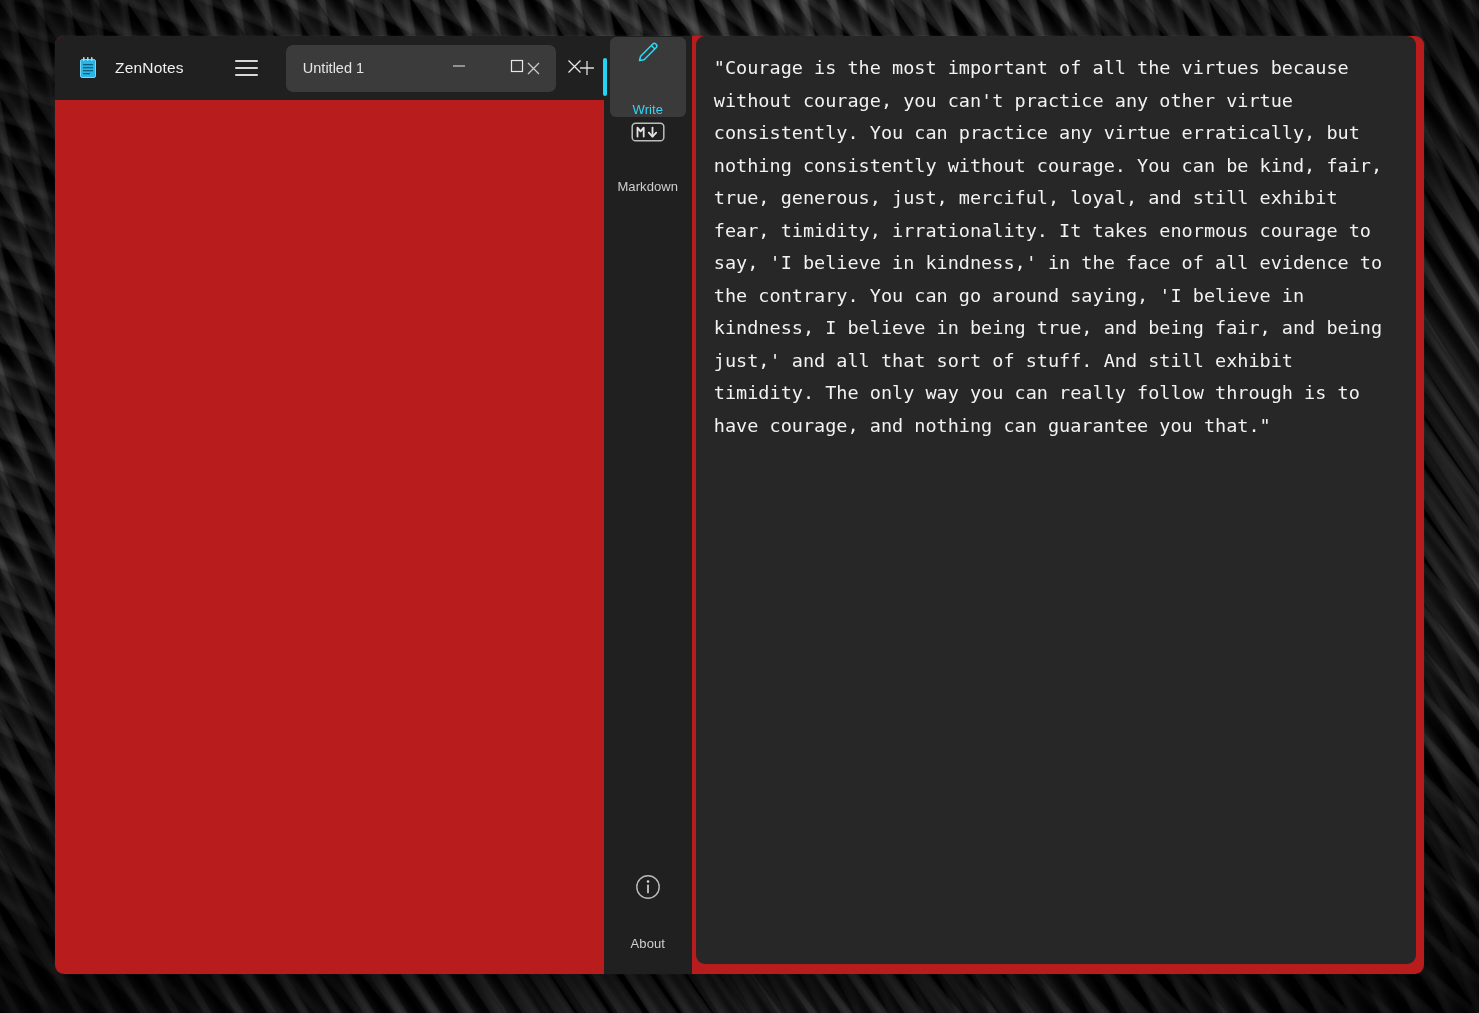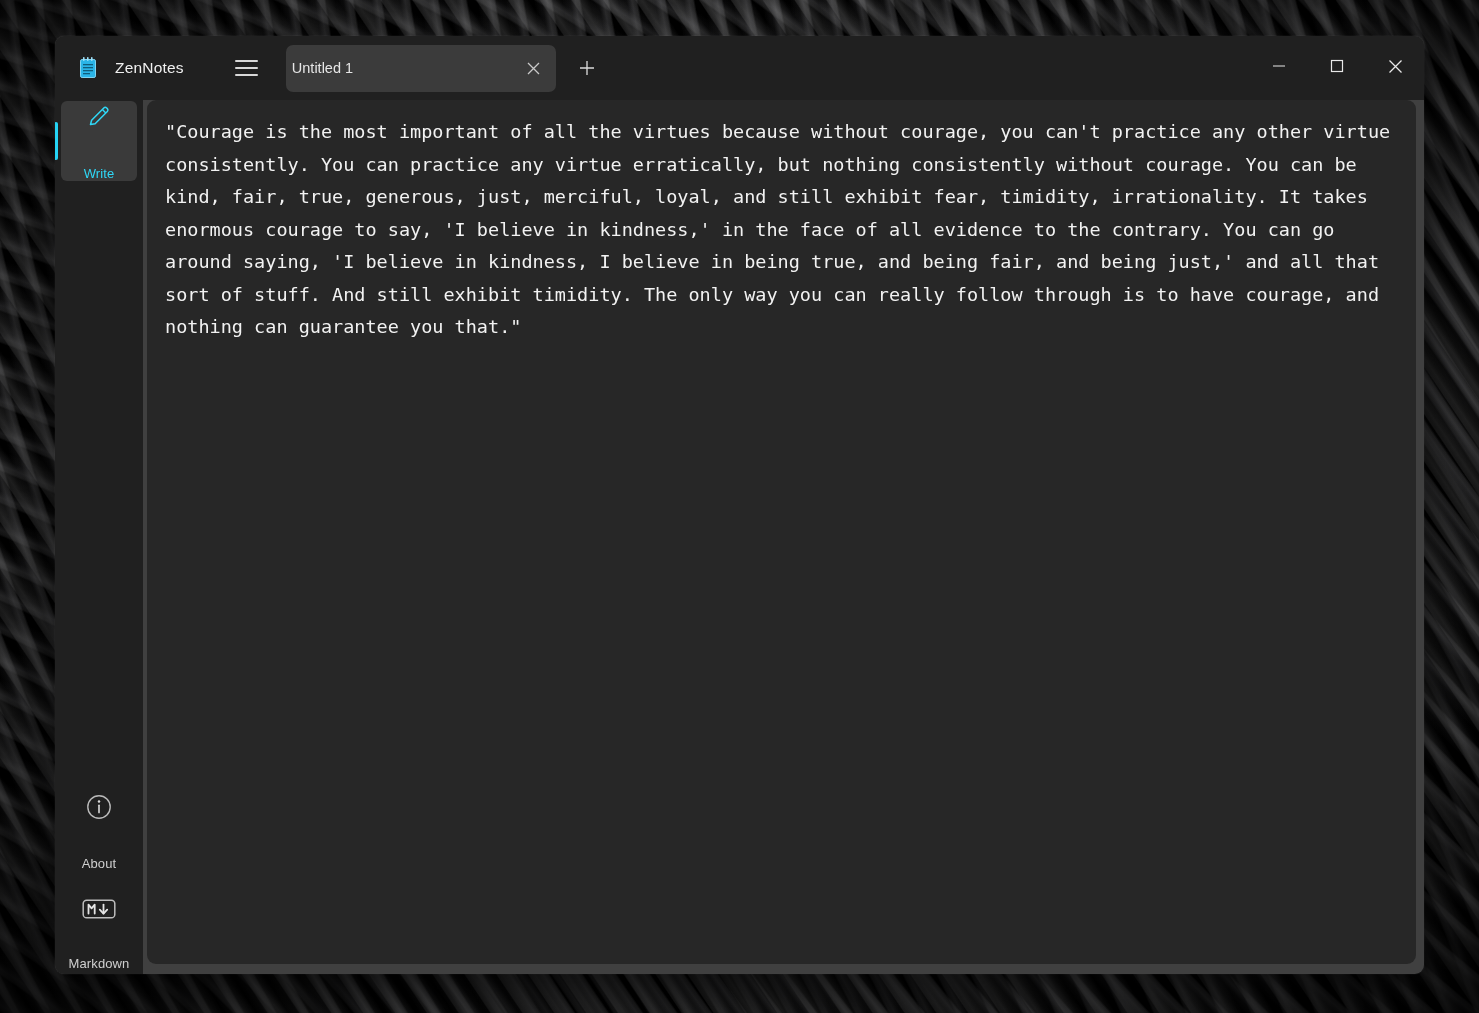--- a/index.html
+++ b/index.html
@@ -70,26 +70,26 @@
     inset: 0;
   }
 
   
   #window {
     position: absolute;
     left: 55px;
     top: 36px;
     width: 1369px;
     height: 938px;
-    background: #404040;
+    background: #b91c1c;
     border-radius: 9px;
     box-shadow: 0 18px 60px rgba(0,0,0,0.75), 0 0 0 1px rgba(255,255,255,0.035);
     overflow: hidden;
     display: flex;
-    flex-direction: column;
+    flex-direction: row;
   }
 
   
   #titlebar {
     height: 64px;
     flex: 0 0 64px;
     display: flex;
     align-items: center;
     background: #202020;
     position: relative;
@@ -134,21 +134,21 @@
     align-items: center;
     gap: 0px;
   }
   .tab {
     width: 270px;
     height: 47px;
     background: #3b3b3b;
     border-radius: 7px;
     display: flex;
     align-items: center;
-    padding: 0 0 0 6px;
+    padding: 0 0 0 17px;
     box-sizing: border-box;
     cursor: pointer;
   }
   .tab-label {
     flex: 1;
     color: #e6e6e6;
     font-size: 14.5px;
     white-space: nowrap;
     overflow: hidden;
     text-overflow: ellipsis;
@@ -352,42 +352,42 @@
         <span class="accent"></span>
         <span>
           <svg width="30" height="30" viewBox="0 0 30 30">
             <path d="M6.5 23.5 L7.6 19.2 L19.8 7.0 C20.6 6.2 21.9 6.2 22.7 7.0 L23.3 7.6 C24.1 8.4 24.1 9.7 23.3 10.5 L11.1 22.7 L6.5 23.5 Z" fill="none" stroke="#2fd8f7" stroke-width="1.5" stroke-linejoin="round"></path>
             <path d="M18.4 8.5 L21.8 11.9" stroke="#2fd8f7" stroke-width="1.4"></path>
           </svg>
         </span>
         <span class="nav-label">Write</span>
       </div>
 
-      <div class="nav-item bottom">
-        <span>
-          <svg width="28" height="28" viewBox="0 0 28 28">
-            <circle cx="14" cy="14" r="11.2" fill="none" stroke="#b9b9b9" stroke-width="1.4"></circle>
-            <circle cx="14" cy="8.6" r="1.25" fill="#dcdcdc"></circle>
-            <path d="M14 12.2 L14 19.6" stroke="#dcdcdc" stroke-width="1.6" stroke-linecap="round"></path>
-          </svg>
-        </span>
-        <span class="nav-label">About</span>
-      </div>
-
       <div class="nav-item">
         <span>
           <svg width="34" height="24" viewBox="0 0 34 24">
             <rect x="1.2" y="3.2" width="31.6" height="17.6" rx="3.4" fill="none" stroke="#bdbdbd" stroke-width="1.5"></rect>
             <path d="M6.5 16.6 L6.5 7.6 L9.6 11.4 L12.7 7.6 L12.7 16.6" fill="none" stroke="#e4e4e4" stroke-width="1.8" stroke-linejoin="round" stroke-linecap="round"></path>
             <path d="M21.5 7.6 L21.5 16.4" stroke="#e4e4e4" stroke-width="1.8" stroke-linecap="round"></path>
             <path d="M17.8 12.6 L21.5 16.6 L25.2 12.6" fill="none" stroke="#e4e4e4" stroke-width="1.8" stroke-linejoin="round" stroke-linecap="round"></path>
           </svg>
         </span>
         <span class="nav-label">Markdown</span>
       </div>
+
+      <div class="nav-item bottom">
+        <span>
+          <svg width="28" height="28" viewBox="0 0 28 28">
+            <circle cx="14" cy="14" r="11.2" fill="none" stroke="#b9b9b9" stroke-width="1.4"></circle>
+            <circle cx="14" cy="8.6" r="1.25" fill="#dcdcdc"></circle>
+            <path d="M14 12.2 L14 19.6" stroke="#dcdcdc" stroke-width="1.6" stroke-linecap="round"></path>
+          </svg>
+        </span>
+        <span class="nav-label">About</span>
+      </div>
     </div>
 
     <div id="editor-wrap">
       <div id="editor">
         <p class="para">"Courage is the most important of all the virtues because without courage, you can't practice any other virtue consistently. You can practice any virtue erratically, but nothing consistently without courage. You can be kind, fair, true, generous, just, merciful, loyal, and still exhibit fear, timidity, irrationality. It takes enormous courage to say, 'I believe in kindness,' in the face of all evidence to the contrary. You can go around saying, 'I believe in kindness, I believe in being true, and being fair, and being just,' and all that sort of stuff. And still exhibit timidity. The only way you can really follow through is to have courage, and nothing can guarantee you that."</p>
         <div class="para-gap"></div>
       </div>
     </div>
 
   </div>

